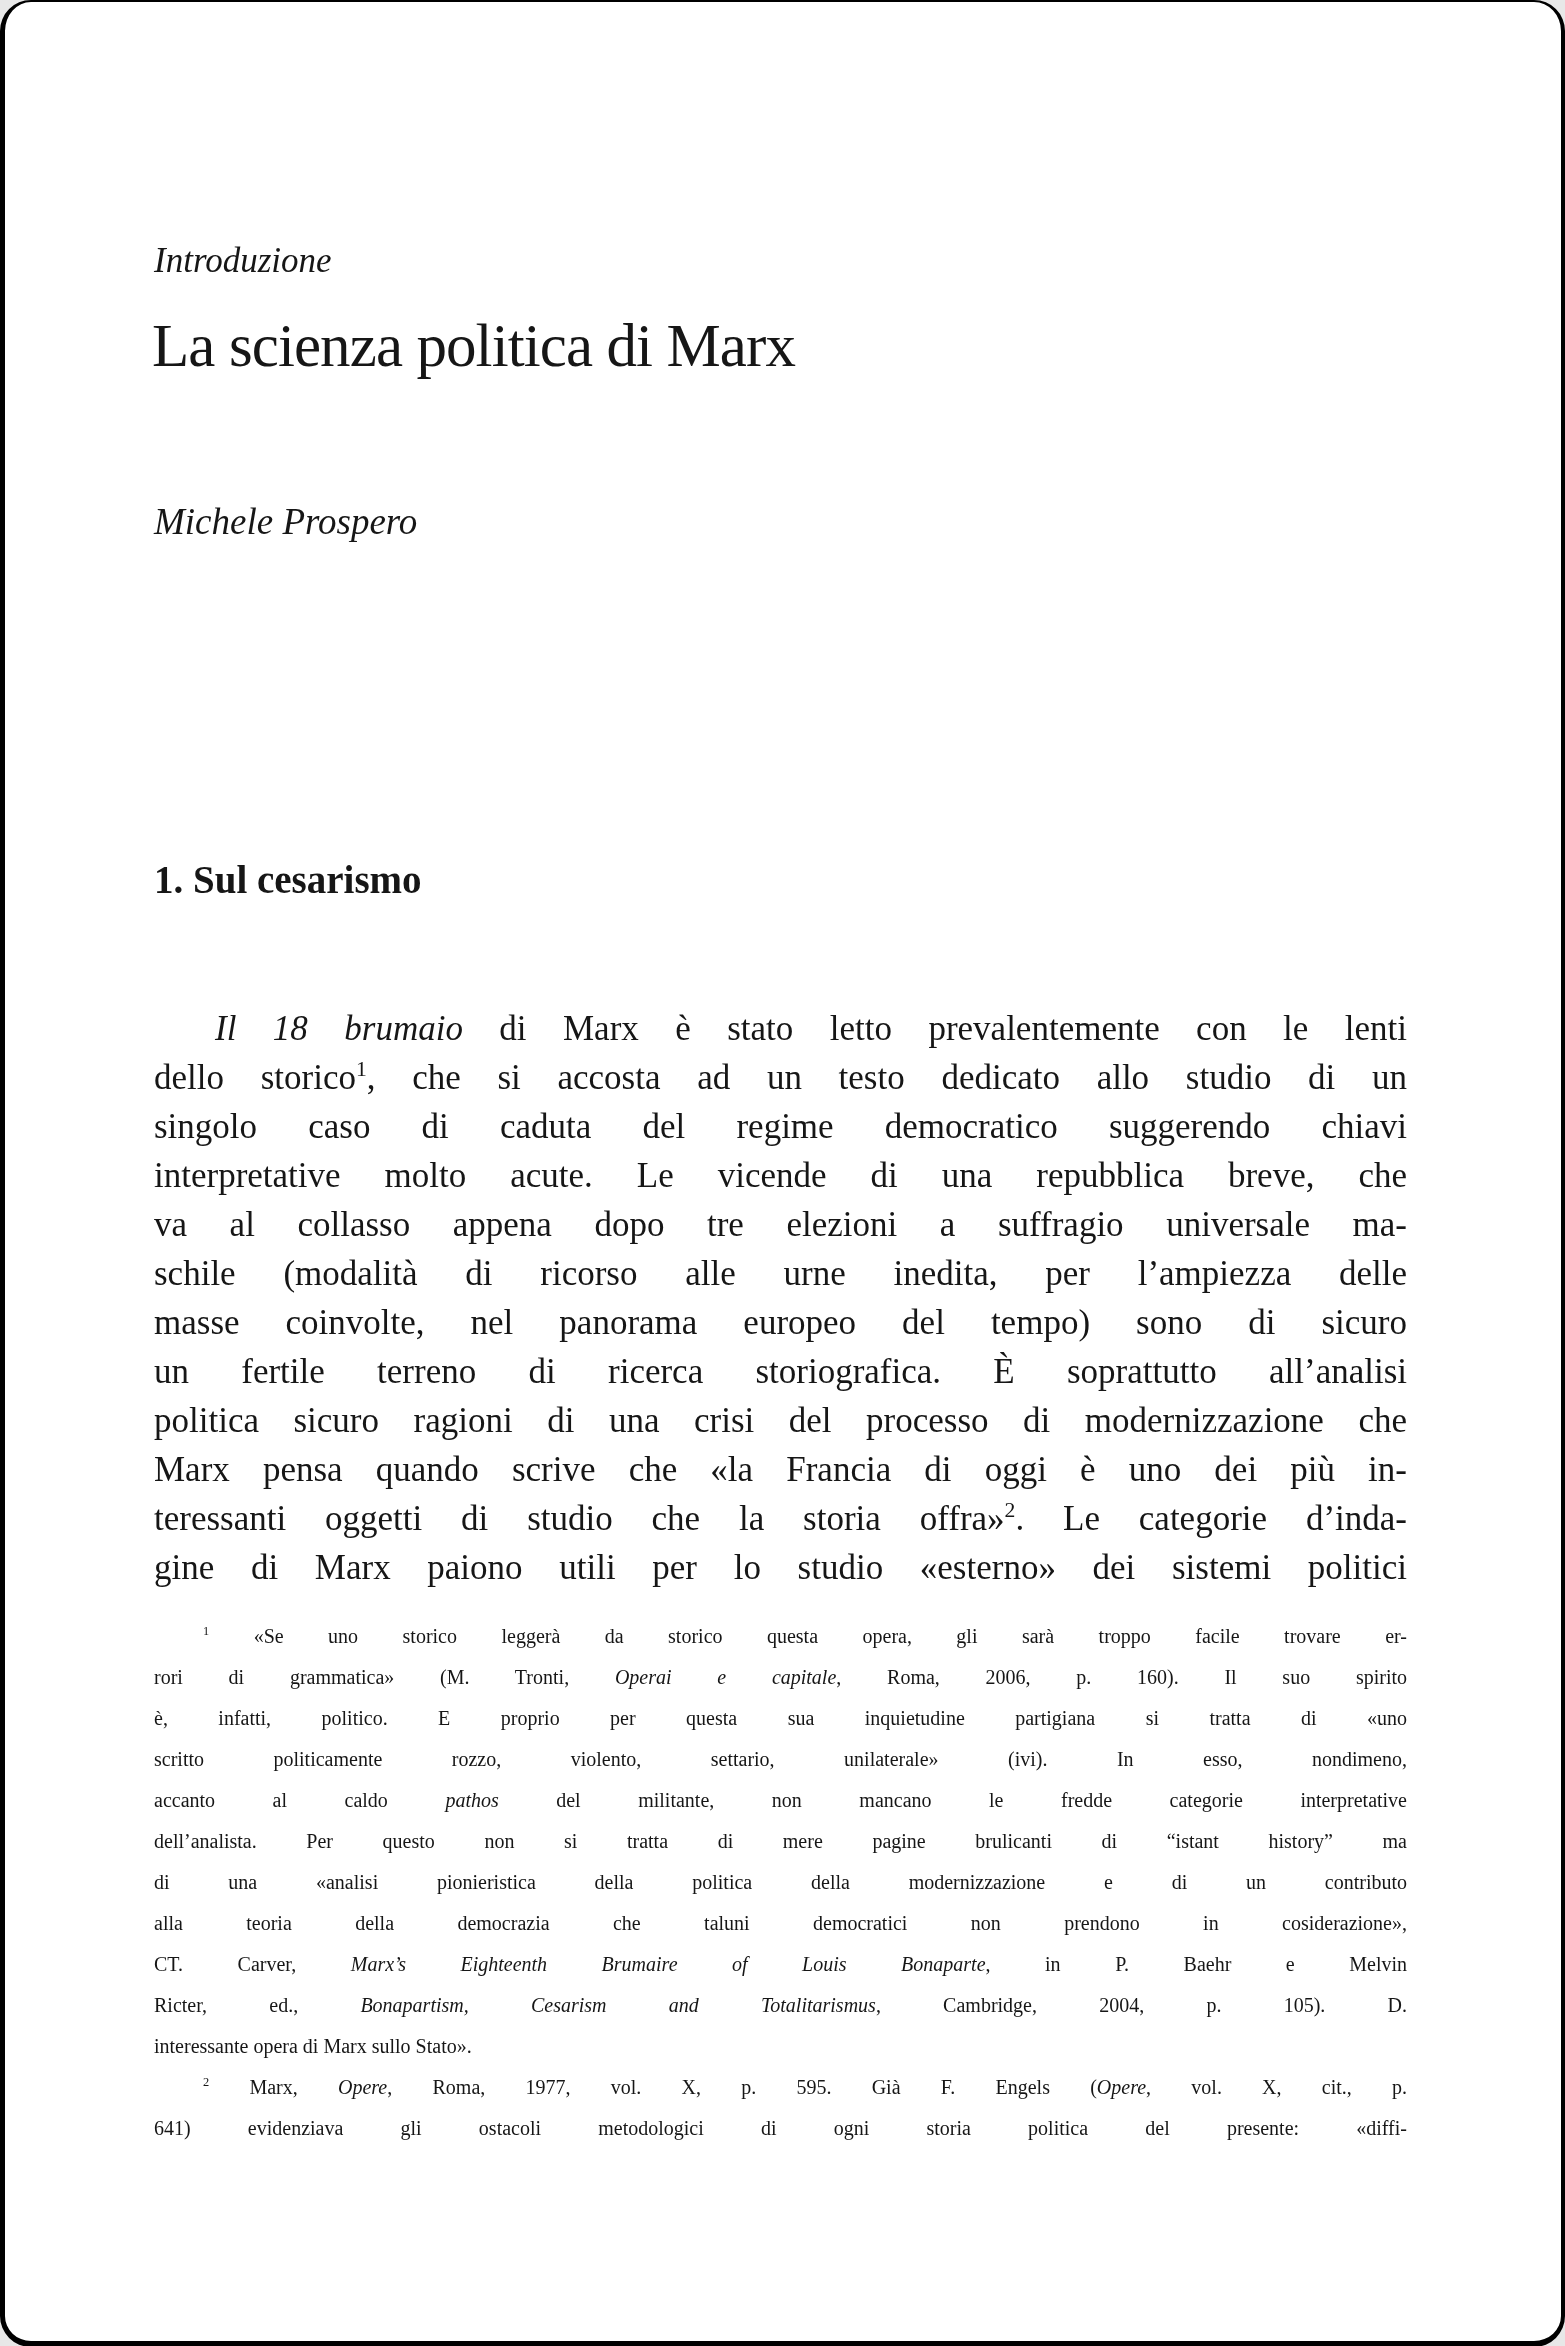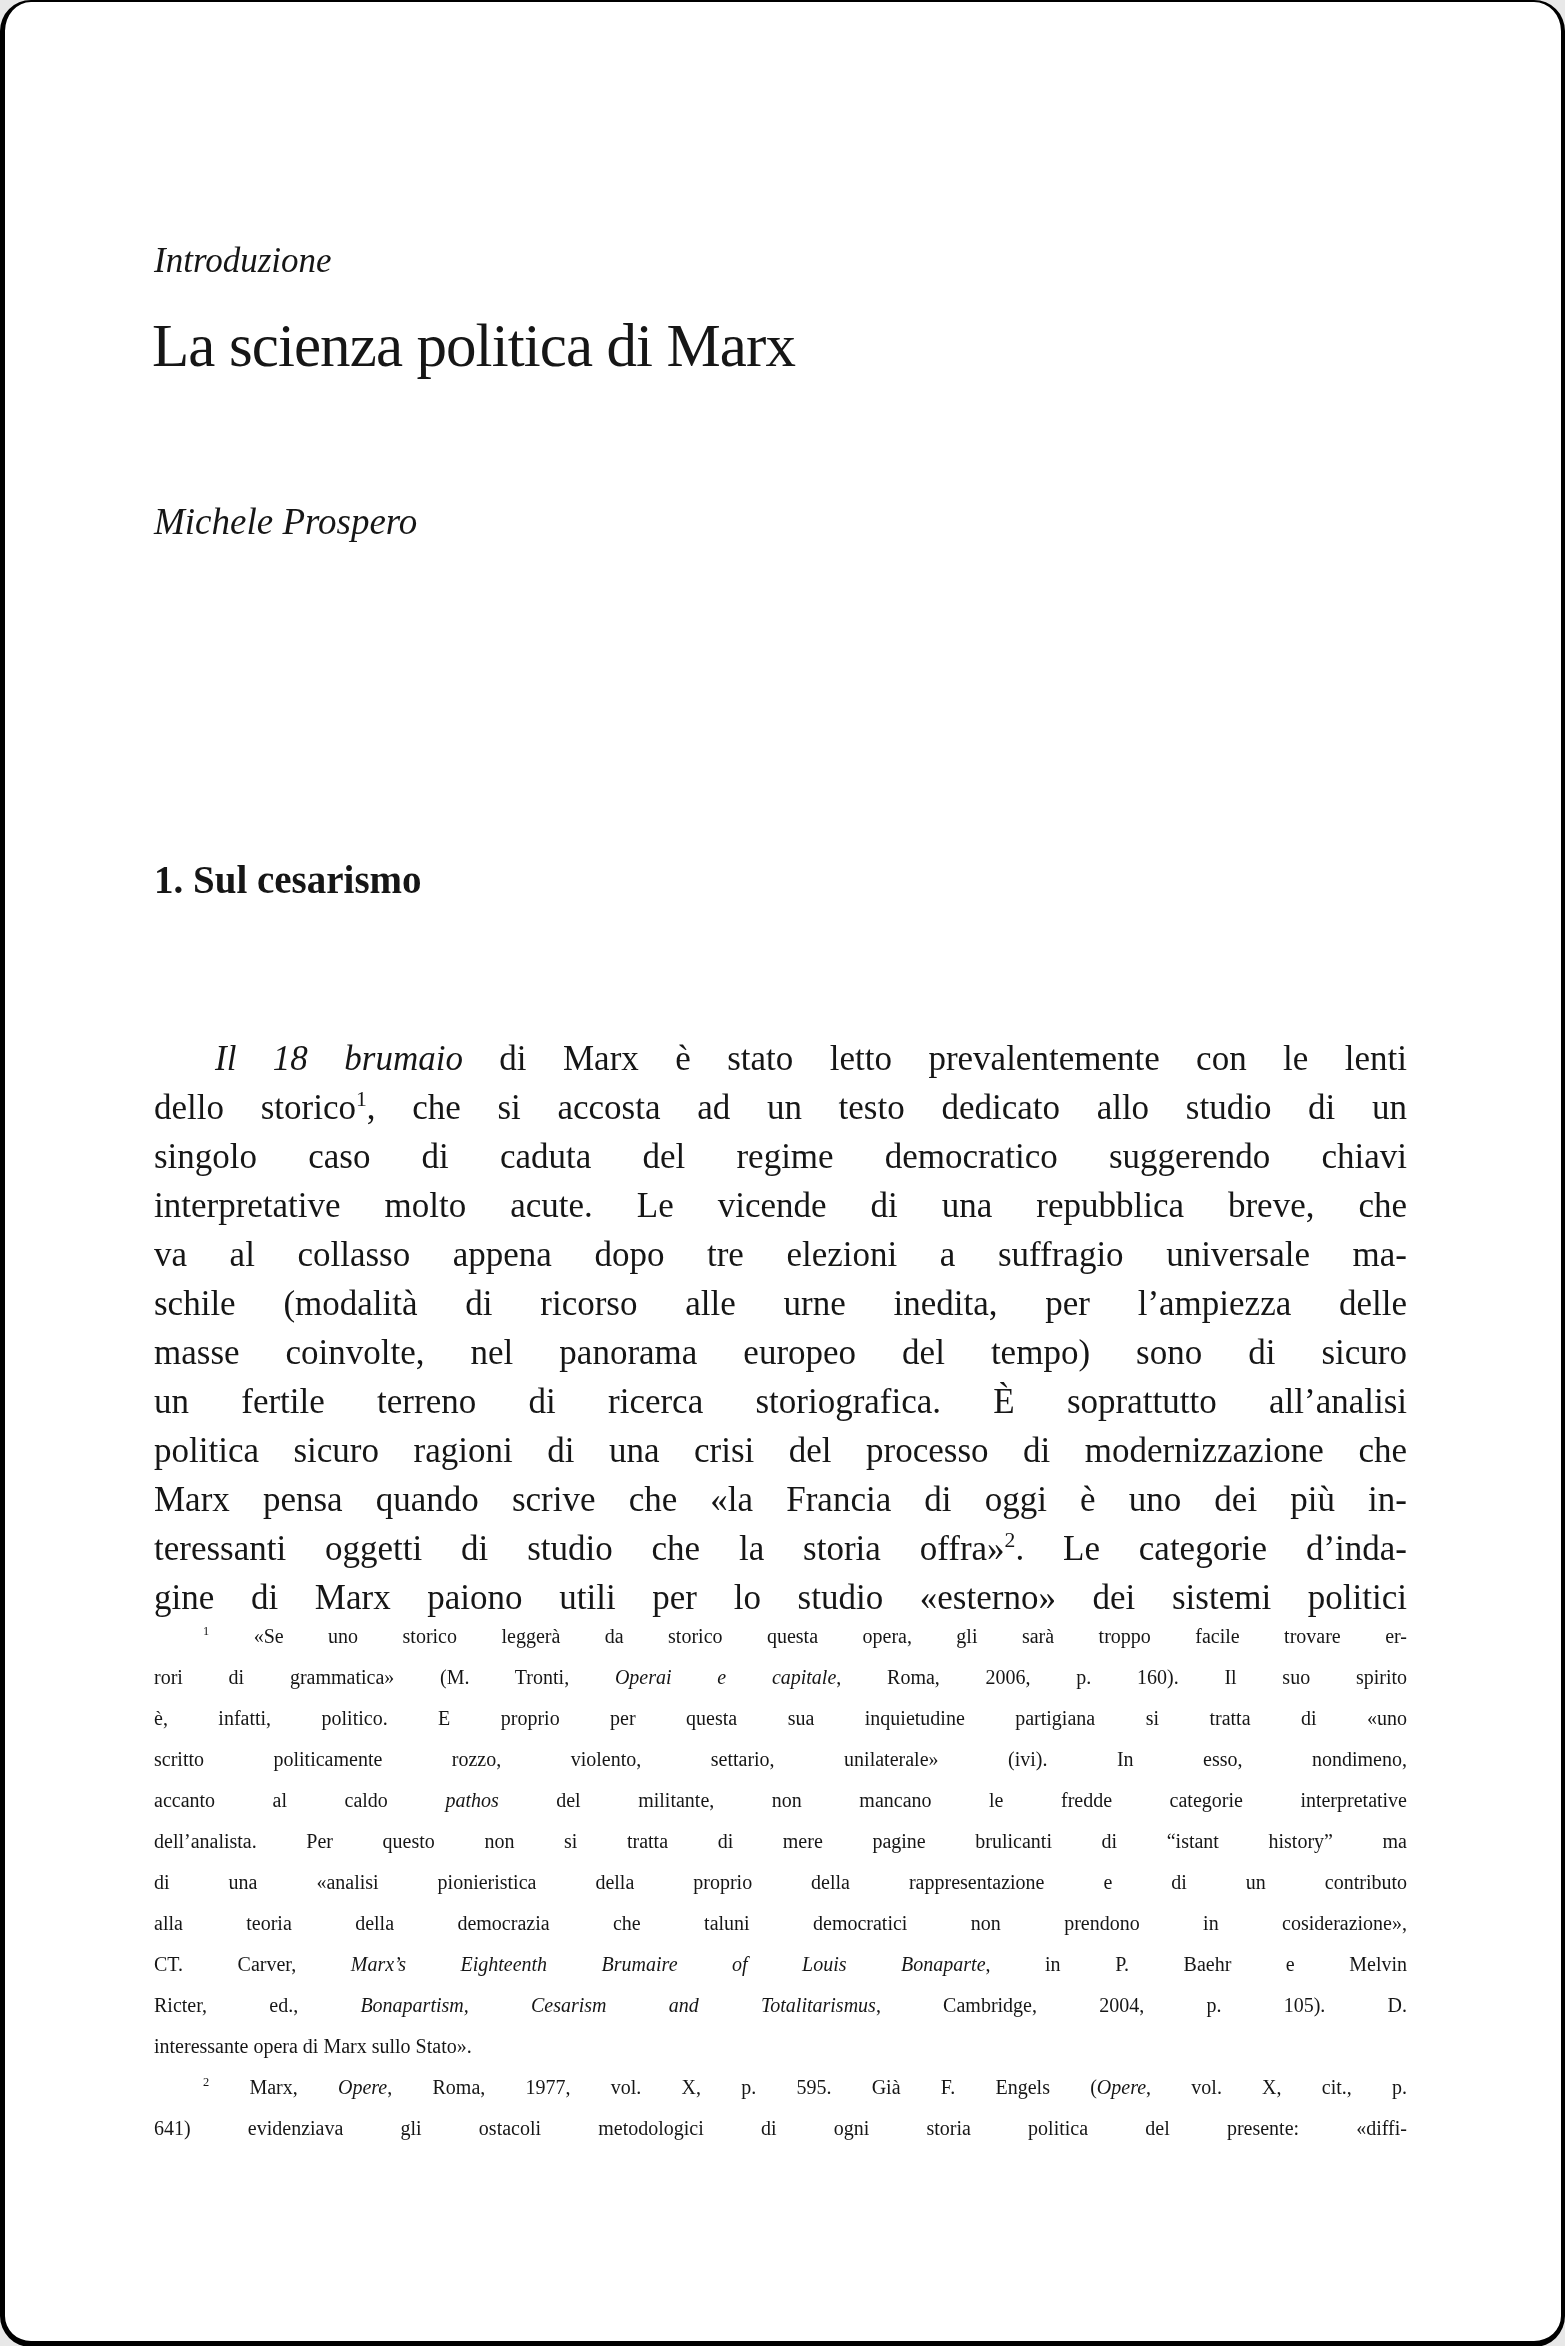--- a/index.html
+++ b/index.html
@@ -53,21 +53,21 @@
     left: 149px;
     top: 855px;
     margin: 0;
     font-size: 39px;
     font-weight: bold;
     line-height: 1.2;
   }
   .body-text {
     position: absolute;
     left: 149px;
-    top: 1032px;
+    top: 1002px;
     width: 1253px;
     font-size: 35px;
   }
   .body-text .tline {
     line-height: 49px;
     height: 49px;
   }
   .footnotes {
     position: absolute;
     left: 149px;
@@ -124,21 +124,21 @@
       <div class="tline"><span>gine di Marx paiono utili per lo studio «esterno» dei sistemi politici</span></div>
     </div>
 
   <div class="footnotes">
       <div class="tline indent"><span class="sup">1</span><span> «Se uno storico leggerà da storico questa opera, gli sarà troppo facile trovare er-</span></div>
       <div class="tline"><span>rori di grammatica» (M. Tronti, </span><span class="it">Operai e capitale</span><span>, Roma, 2006, p. 160). Il suo spirito</span></div>
       <div class="tline"><span>è, infatti, politico. E proprio per questa sua inquietudine partigiana si tratta di «uno</span></div>
       <div class="tline"><span>scritto politicamente rozzo, violento, settario, unilaterale» (ivi). In esso, nondimeno,</span></div>
       <div class="tline"><span>accanto al caldo </span><span class="it">pathos</span><span> del militante, non mancano le fredde categorie interpretative</span></div>
       <div class="tline"><span>dell’analista. Per questo non si tratta di mere pagine brulicanti di “istant history” ma</span></div>
-      <div class="tline"><span>di una «analisi pionieristica della proprio della rappresentazione e di un contributo</span></div>
+      <div class="tline"><span>di una «analisi pionieristica della politica della modernizzazione e di un contributo</span></div>
       <div class="tline"><span>alla teoria della democrazia che taluni democratici non prendono in cosiderazione»,</span></div>
       <div class="tline"><span>CT. Carver, </span><span class="it">Marx’s Eighteenth Brumaire of Louis Bonaparte</span><span>, in P. Baehr e Melvin</span></div>
       <div class="tline"><span>Ricter, ed., </span><span class="it">Bonapartism, Cesarism and Totalitarismus</span><span>, Cambridge, 2004, p. 105). D.</span></div>
       <div class="tline flush"><span>interessante opera di Marx sullo Stato».</span></div>
       <div class="tline indent"><span class="sup">2</span><span> Marx, </span><span class="it">Opere</span><span>, Roma, 1977, vol. X, p. 595. Già F. Engels (</span><span class="it">Opere</span><span>, vol. X, cit., p.</span></div>
       <div class="tline"><span>641) evidenziava gli ostacoli metodologici di ogni storia politica del presente: «diffi-</span></div>
     </div>
 </div>
 
 

